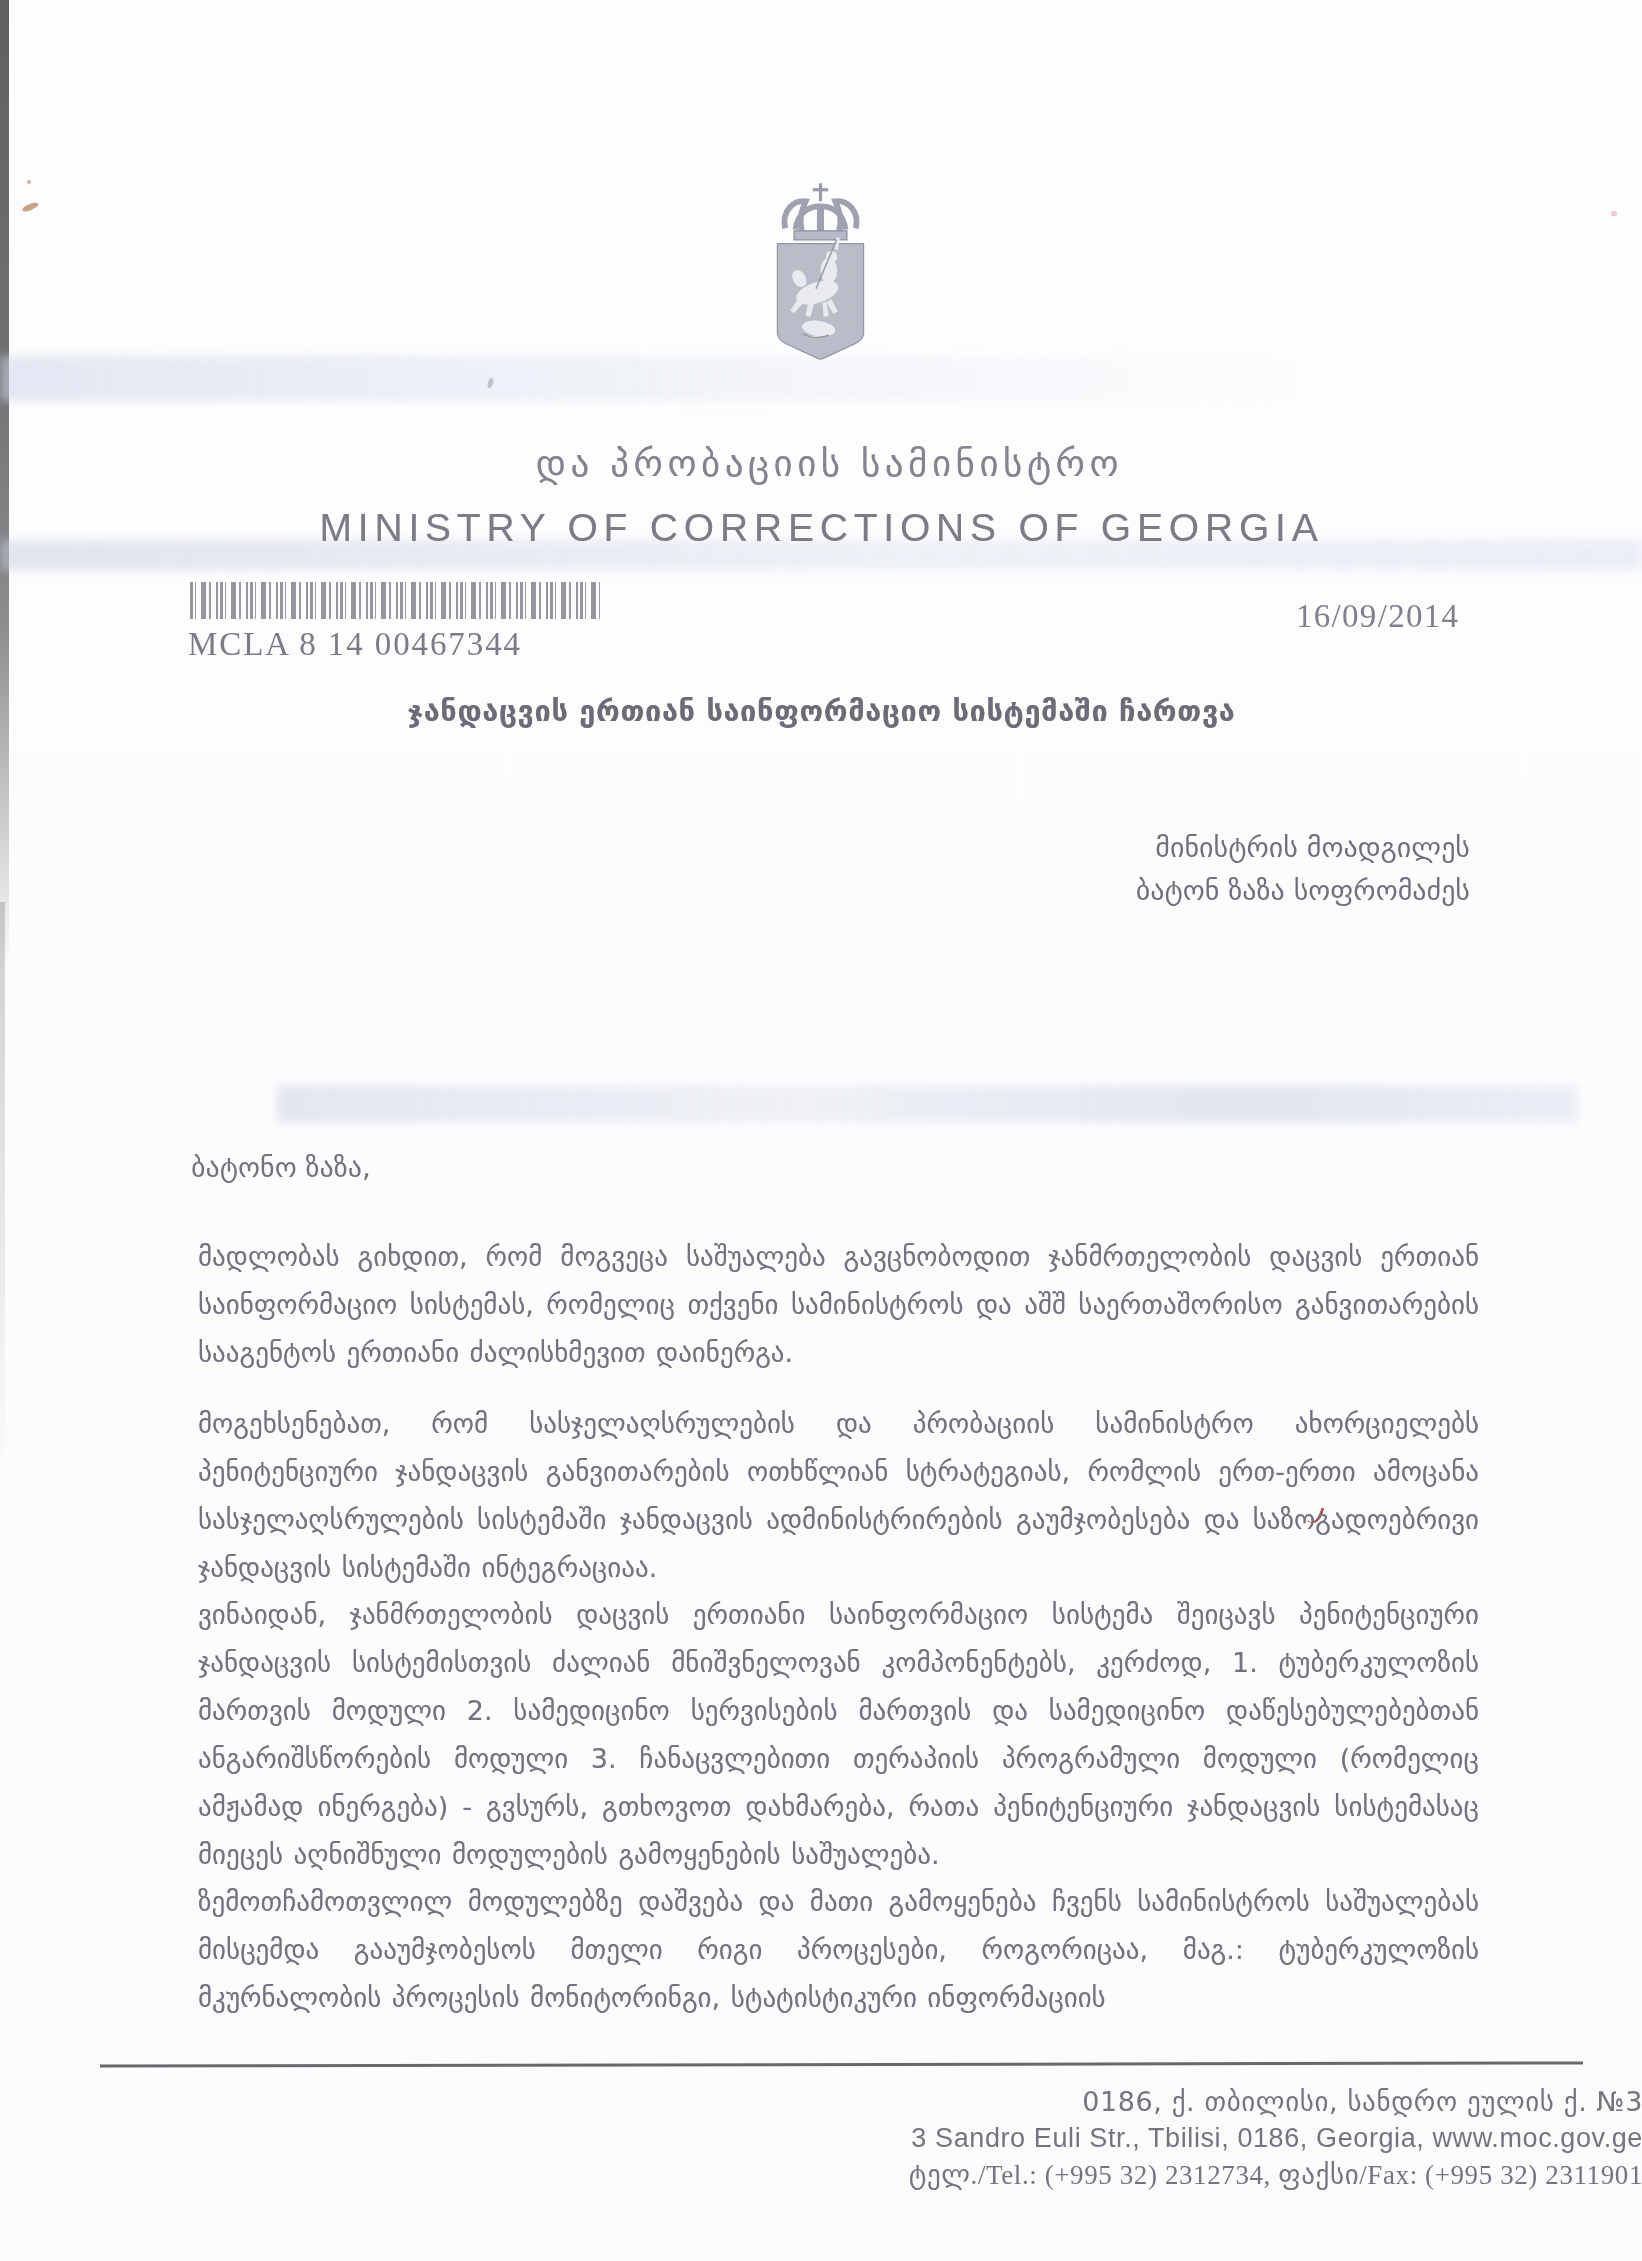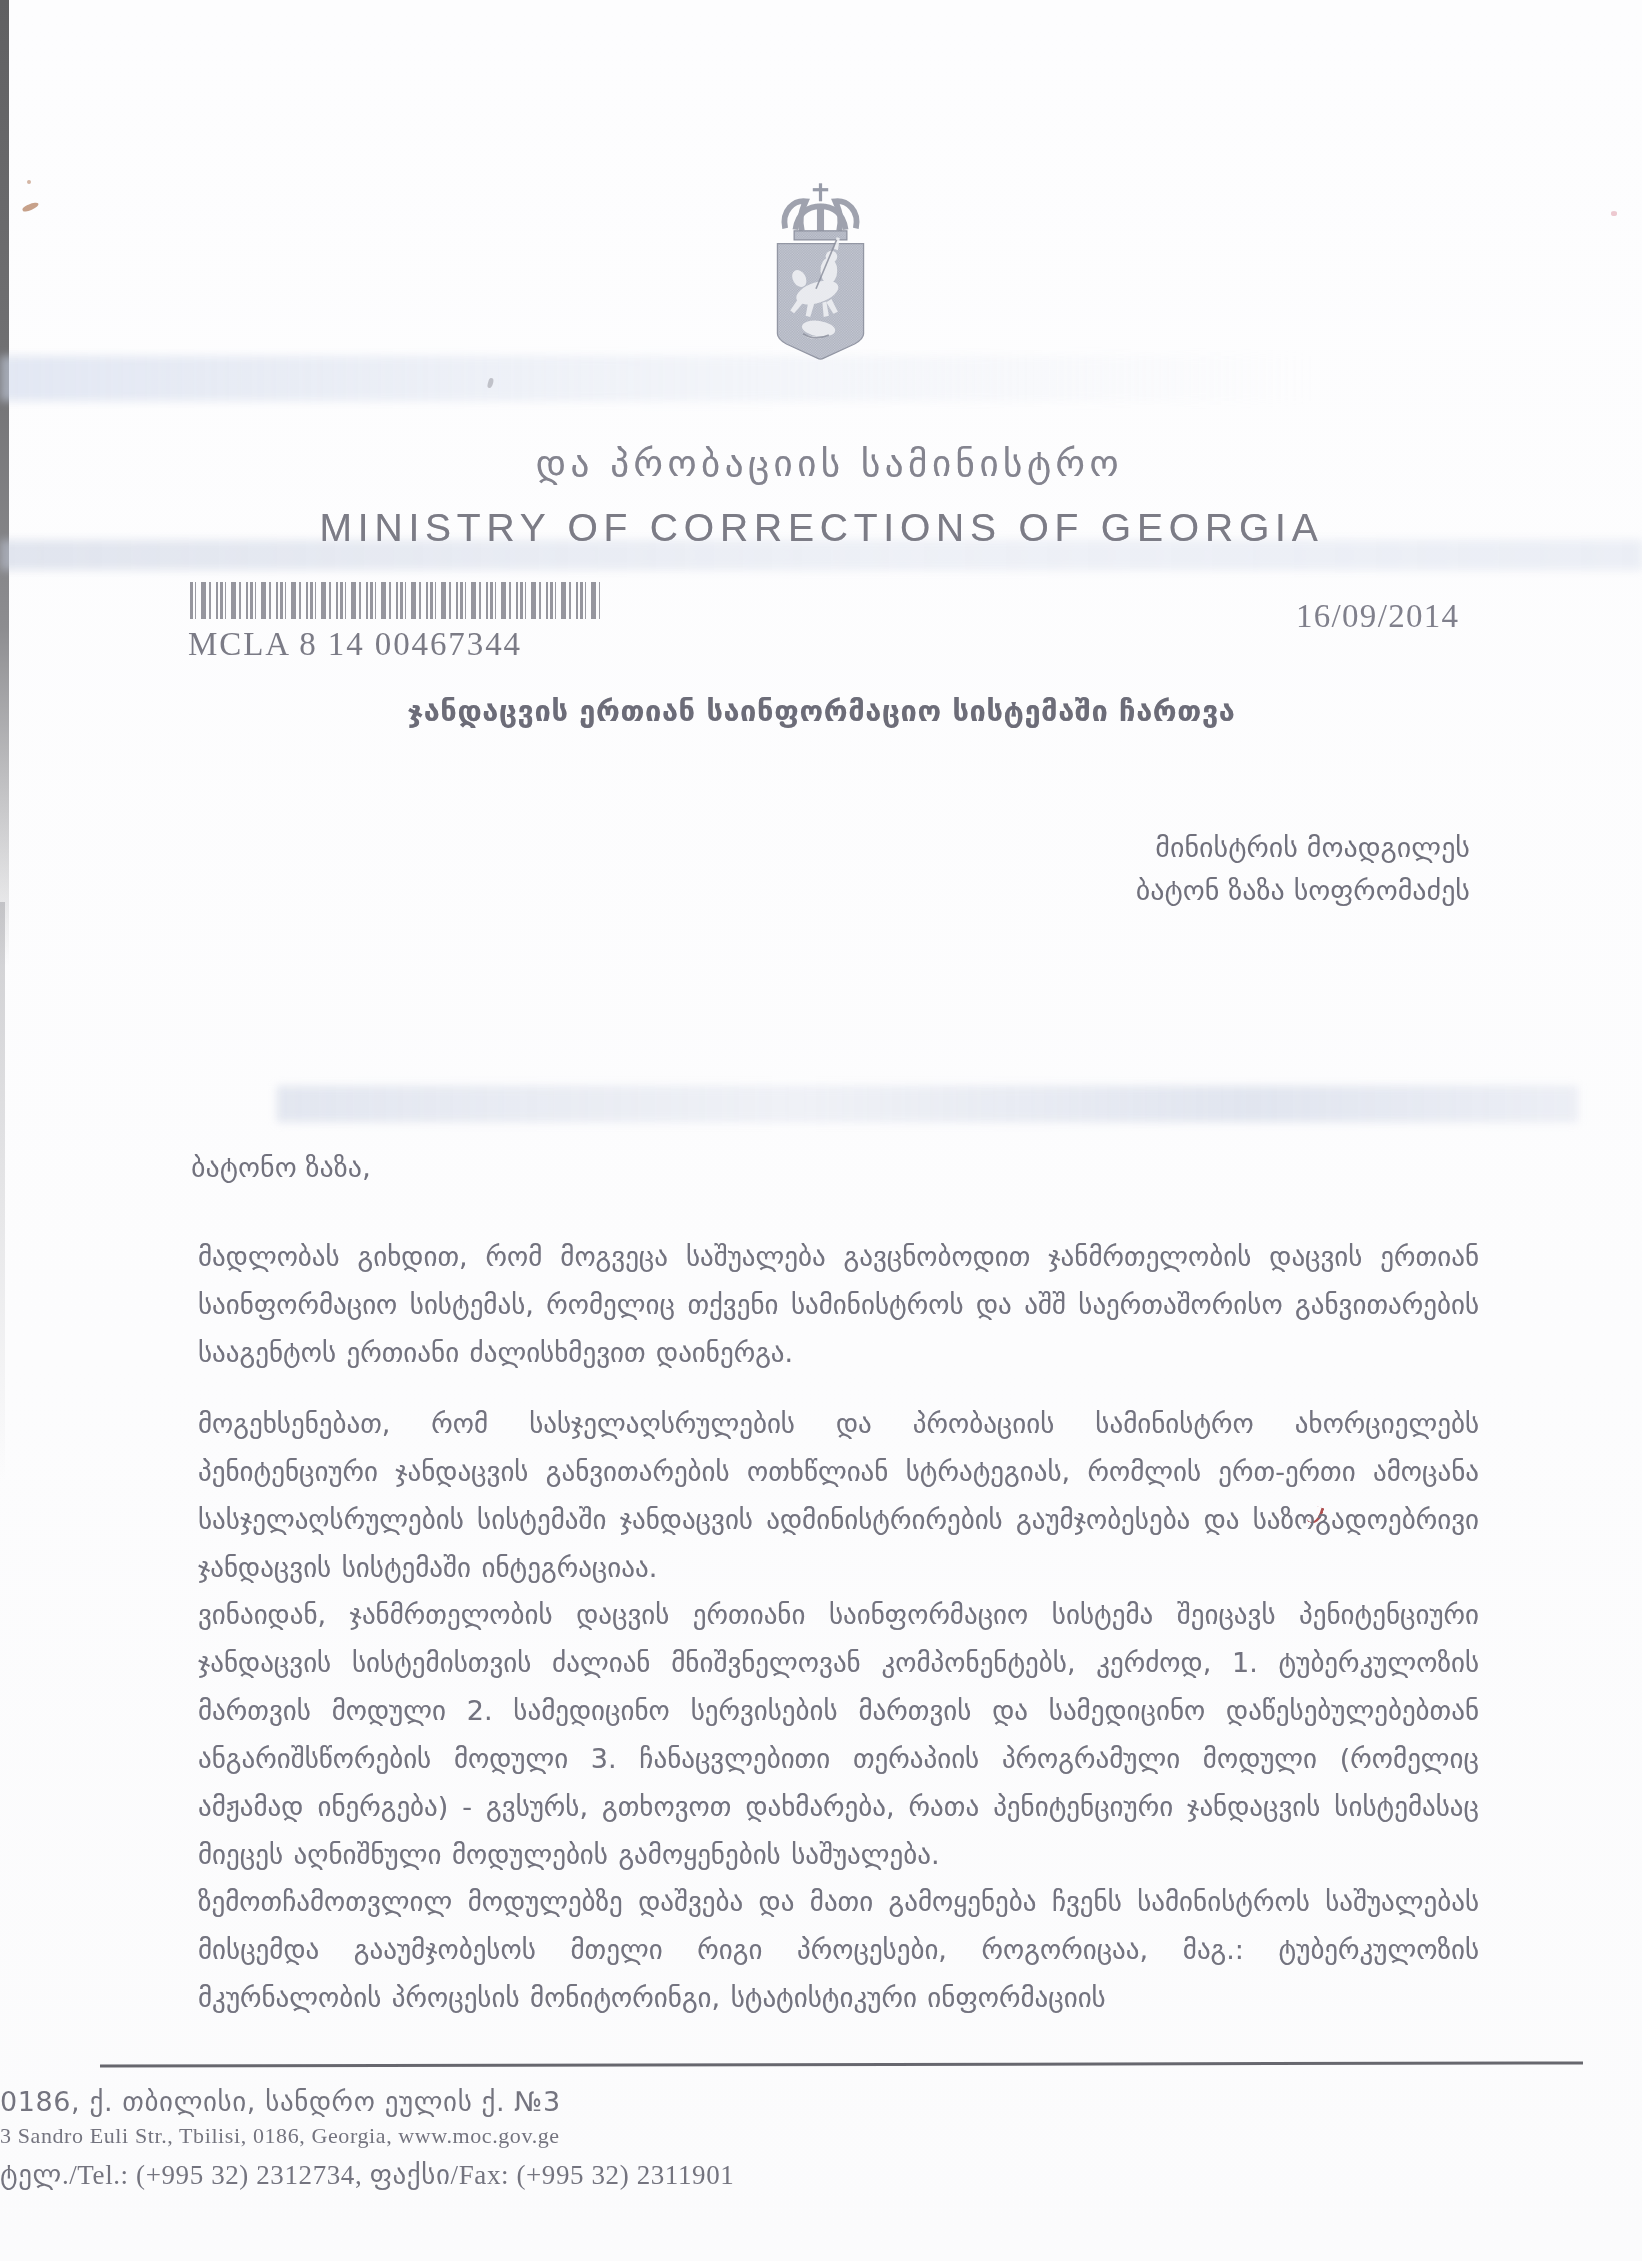--- a/index.html
+++ b/index.html
@@ -98,24 +98,24 @@
   .p1{top:1226px;}
   .p2{top:1393px;}
   .p3{top:1584px;}
   .p4{top:1871px;}
   
   .rule{
     position:absolute;left:100px;top:2063px;width:1483px;height:2.6px;
     background:#56565e;transform:rotate(-0.12deg);opacity:.9;
   }
   .footer-line{
-    position:absolute;left:0;right:0;text-align:left;color:#74747f;
+    position:absolute;left:0;right:0;text-align:right;color:#74747f;
   }
   .footer-ka{top:2086px;font-size:27px;letter-spacing:0.6px;}
-  .footer-en{top:2123px;font-size:22px;font-family:Liberation Serif, serif;letter-spacing:0.6px;}
+  .footer-en{top:2123px;font-size:27px;font-family:Liberation Sans, sans-serif;letter-spacing:0.6px;}
   .footer-tel{top:2159px;font-size:27px;font-family:"Liberation Serif","DejaVu Sans",serif;letter-spacing:0.6px;}
 </style>
 </head>
 <body>
 
 <div class="page">
 
   <div class="edge-strip"></div>
   <div class="edge-strip2"></div>
   <div class="band band-a"></div>

